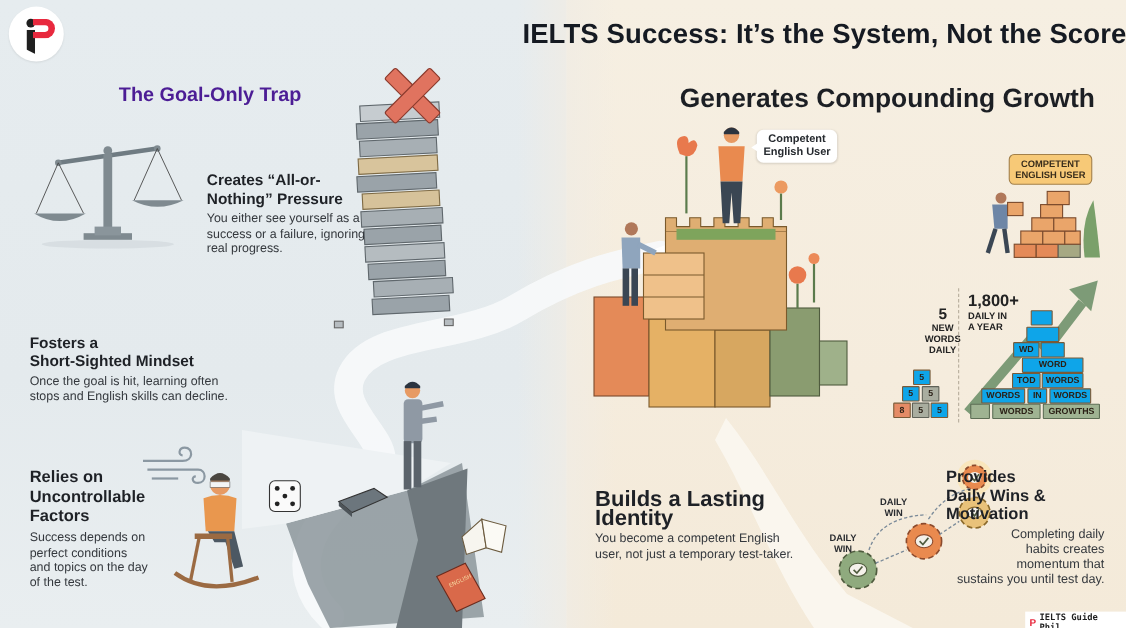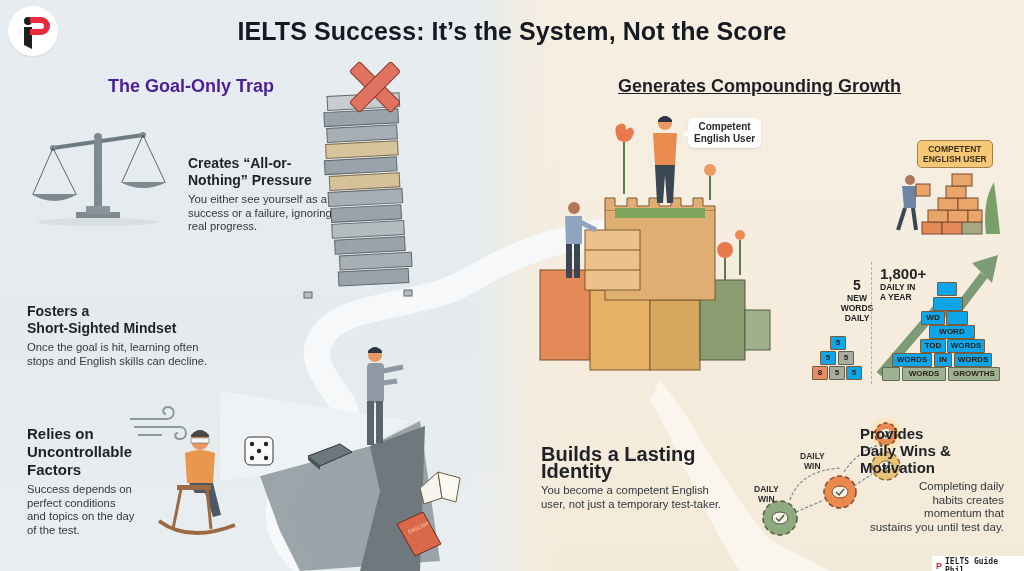--- a/index.html
+++ b/index.html
@@ -8,23 +8,23 @@
   .canvas { position: absolute; inset: 0; width: 1024px; height: 571px; overflow: hidden; }
   .bg-left { position: absolute; left: 0; top: 0; width: 515px; height: 571px; background: linear-gradient(180deg, #e6ecef 0%, #e4eaed 60%, #e9eef0 100%); }
   .bg-right { position: absolute; left: 515px; top: 0; width: 509px; height: 571px; background: linear-gradient(180deg, #f6efe2 0%, #f5ecdd 60%, #f4ead9 100%); }
   .bg-blend { position: absolute; left: 470px; top: 0; width: 90px; height: 571px; background: linear-gradient(90deg, rgba(230,236,239,0) 0%, rgba(240,236,228,0.8) 50%, rgba(246,239,226,0) 100%); }
 
   .logo { position: absolute; left: 8px; top: 6px; width: 50px; height: 50px; border-radius: 50%; background: #ffffff; box-shadow: 0 1px 2px rgba(0,0,0,0.08); }
   .logo .dot { position: absolute; left: 16px; top: 11px; width: 8px; height: 8px; border-radius: 50%; background: #1f1f1f; }
   .logo .stem { position: absolute; left: 16px; top: 21px; width: 8px; height: 22px; background: #1f1f1f; clip-path: polygon(0 0, 100% 0, 100% 100%, 0 82%); }
   .logo .bowl { position: absolute; left: 22px; top: 11px; width: 20px; height: 18px; border: 6px solid #e8293e; border-left: none; border-radius: 0 12px 12px 0; }
 
-  .title { position: absolute; left: 0; width: 1024px; top: 17px; text-align: center; font-size: 25px; font-weight: 700; color: #151a22; letter-spacing: 0.1px; }
+  .title { position: absolute; left: 0; width: 1024px; top: 17px; text-align: right; font-size: 25px; font-weight: 700; color: #151a22; letter-spacing: 0.1px; }
   .sec-left { position: absolute; left: 108px; top: 76px; font-size: 18px; font-weight: 700; color: #4c1d95; }
-  .sec-right { position: absolute; left: 618px; top: 76px; font-size: 18px; font-weight: 700; color: #1c1f24; text-decoration: underline; }
+  .sec-right { position: absolute; left: 618px; top: 76px; font-size: 24px; font-weight: 700; color: #1c1f24; }
 
   .card-h { font-weight: 700; color: #1e2126; font-size: 14px; line-height: 17px; }
   .card-p { color: #34383d; font-size: 11.3px; line-height: 13.5px; margin-top: 4px; }
 
   .c1 { position: absolute; left: 188px; top: 155px; width: 150px; }
   .c2 { position: absolute; left: 27px; top: 303px; width: 190px; }
   .c3 { position: absolute; left: 27px; top: 425px; width: 110px; }
   .c3 .card-h { font-size: 15px; line-height: 18px; }
   .c4 { position: absolute; left: 541px; top: 446px; width: 190px; }
   .c4 .card-h { font-size: 20px; }
@@ -294,21 +294,21 @@
   <div class="block" style="left:820px;top:351px;width:16px;">5</div>
   <div class="block gray" style="left:838px;top:351px;width:16px;">5</div>
   <div class="block red" style="left:812px;top:366px;width:16px;">8</div>
   <div class="block gray" style="left:829px;top:366px;width:16px;">5</div>
   <div class="block" style="left:846px;top:366px;width:16px;">5</div>
 
   <div class="block" style="left:937px;top:282px;width:20px;"></div>
   <div class="block" style="left:933px;top:297px;width:30px;"></div>
   <div class="block" style="left:921px;top:311px;width:24px;">WD</div>
   <div class="block" style="left:946px;top:311px;width:22px;"></div>
-  <div class="block" style="left:929px;top:325px;width:46px;">WORD</div>
+  <div class="block" style="left:929px;top:325px;width:56px;">WORD</div>
   <div class="block" style="left:920px;top:339px;width:26px;">TOD</div>
   <div class="block" style="left:947px;top:339px;width:38px;">WORDS</div>
   <div class="block" style="left:892px;top:353px;width:40px;">WORDS</div>
   <div class="block" style="left:934px;top:353px;width:18px;">IN</div>
   <div class="block" style="left:954px;top:353px;width:38px;">WORDS</div>
   <div class="block green" style="left:882px;top:367px;width:18px;"></div>
   <div class="block green" style="left:902px;top:367px;width:44px;">WORDS</div>
   <div class="block green" style="left:948px;top:367px;width:52px;">GROWTHS</div>
 
   <svg width="160" height="120" style="left:760px;top:420px;">

